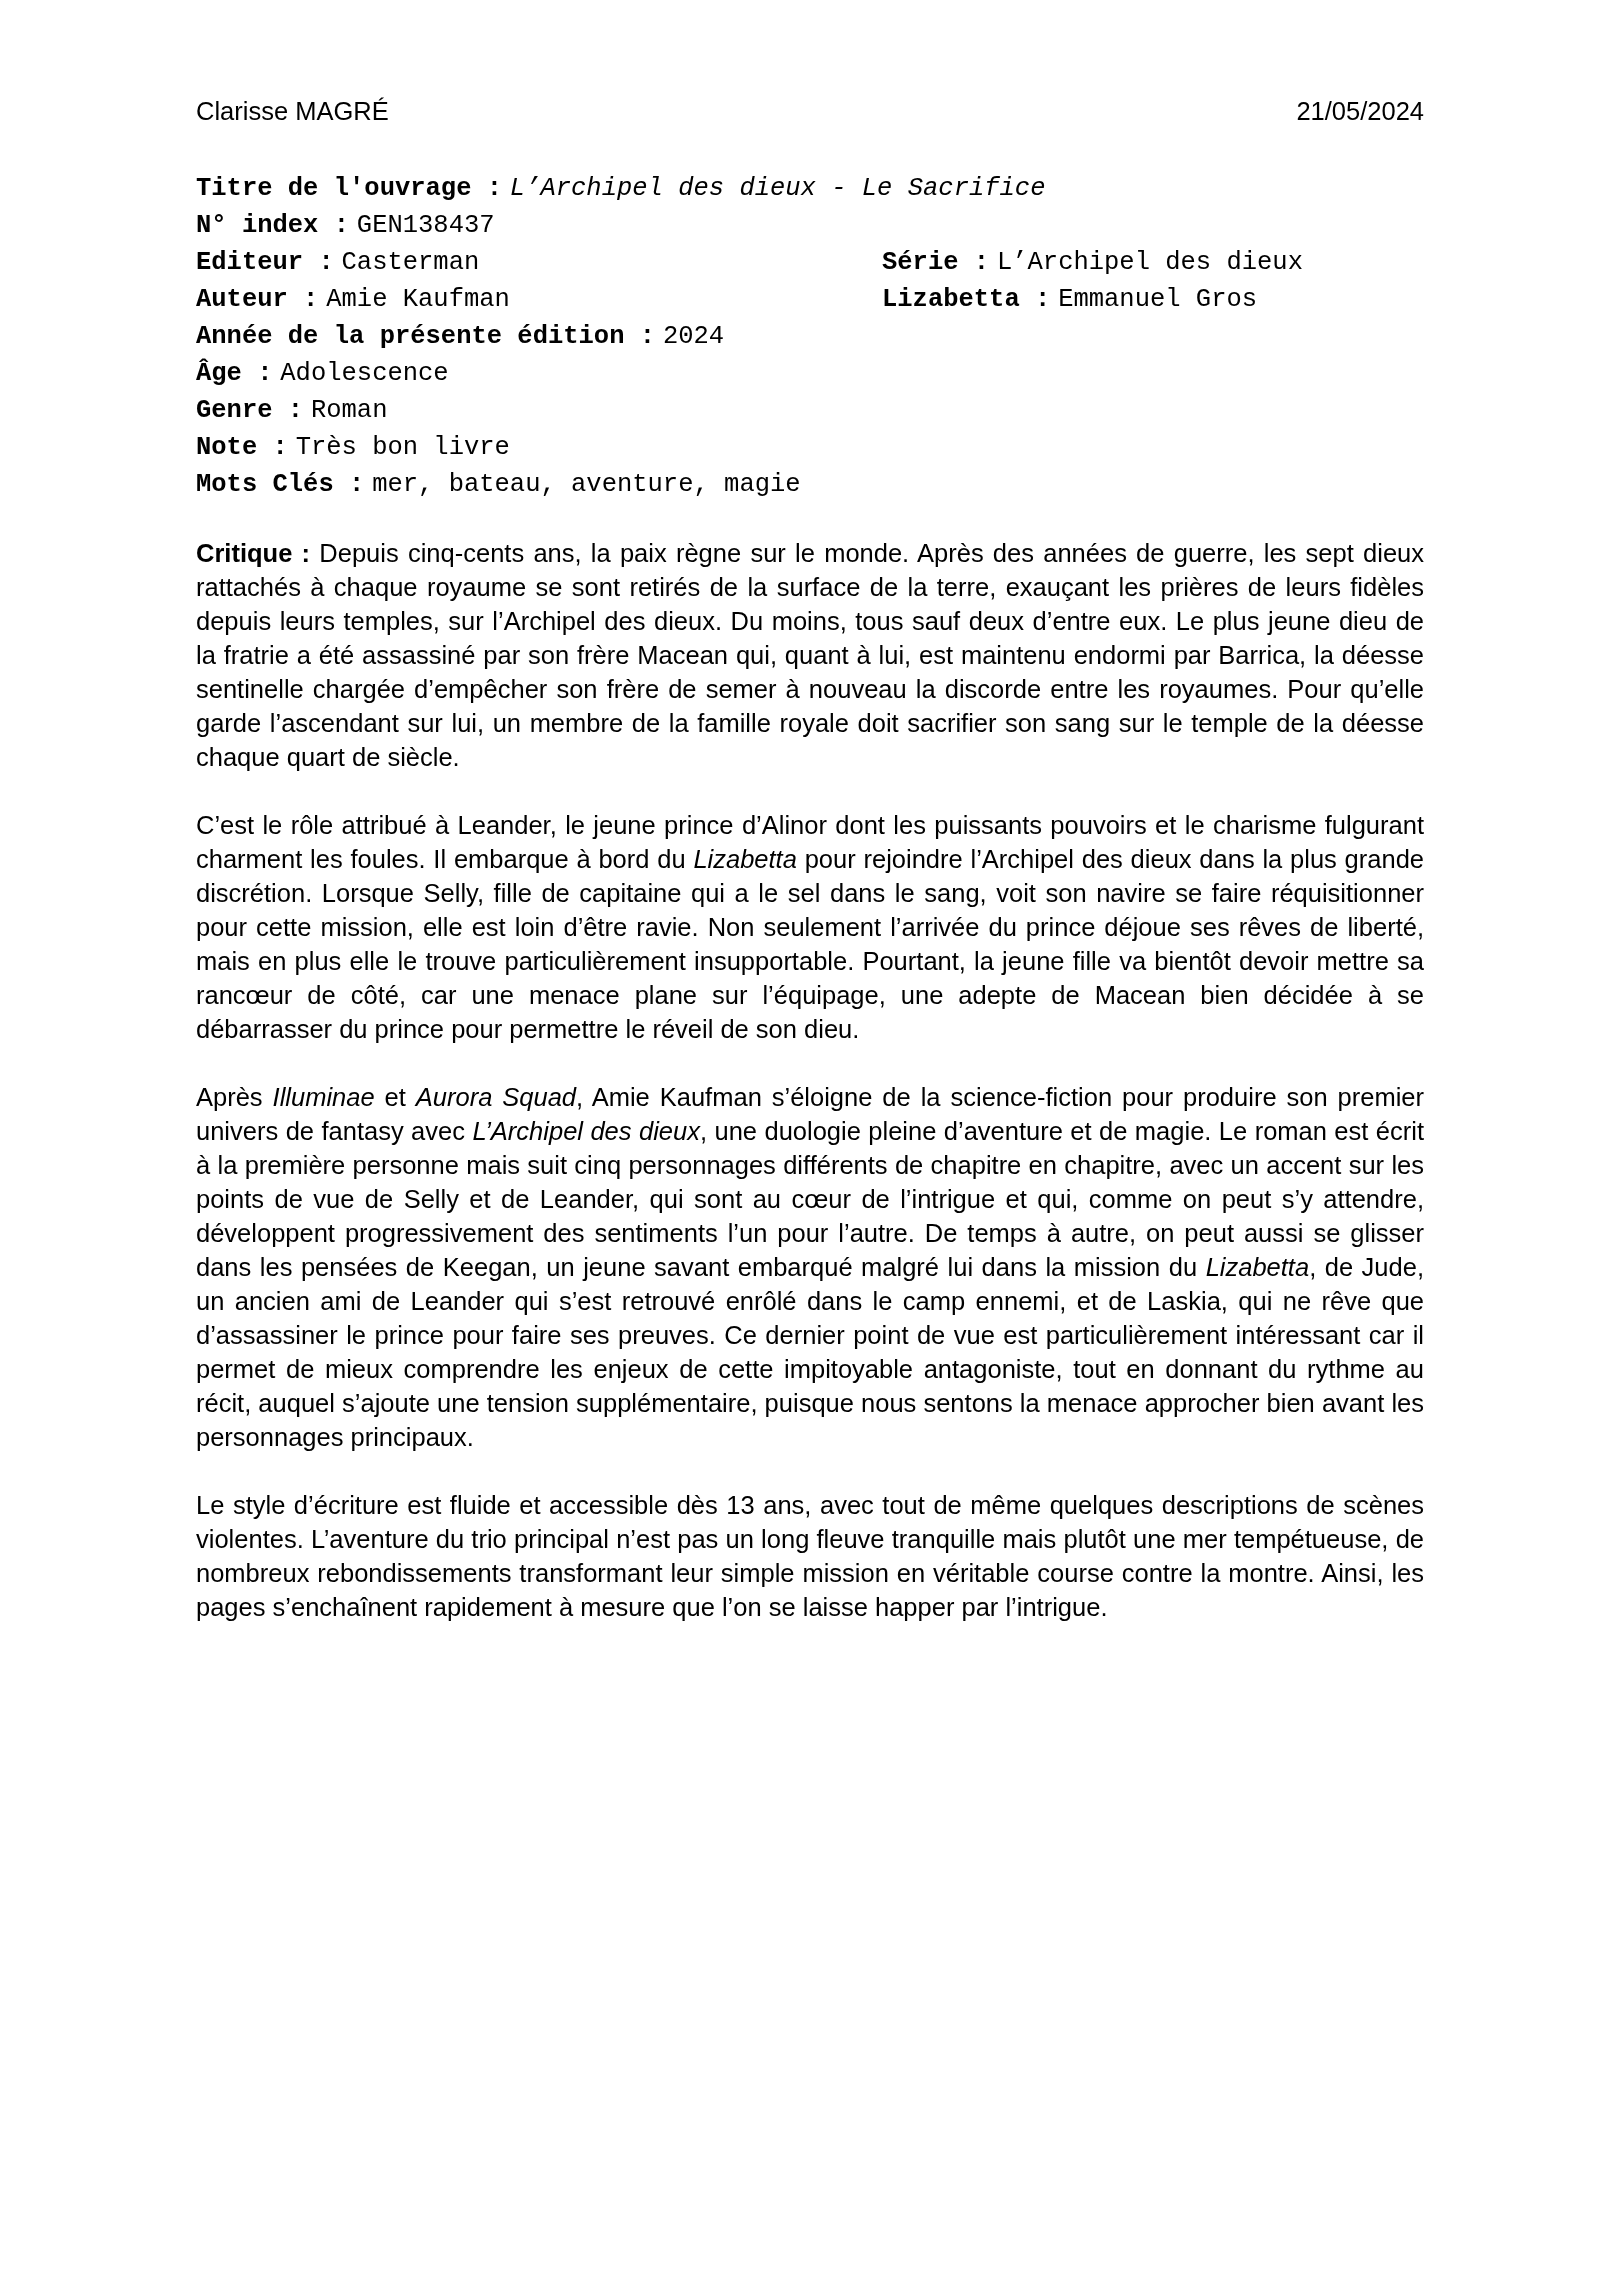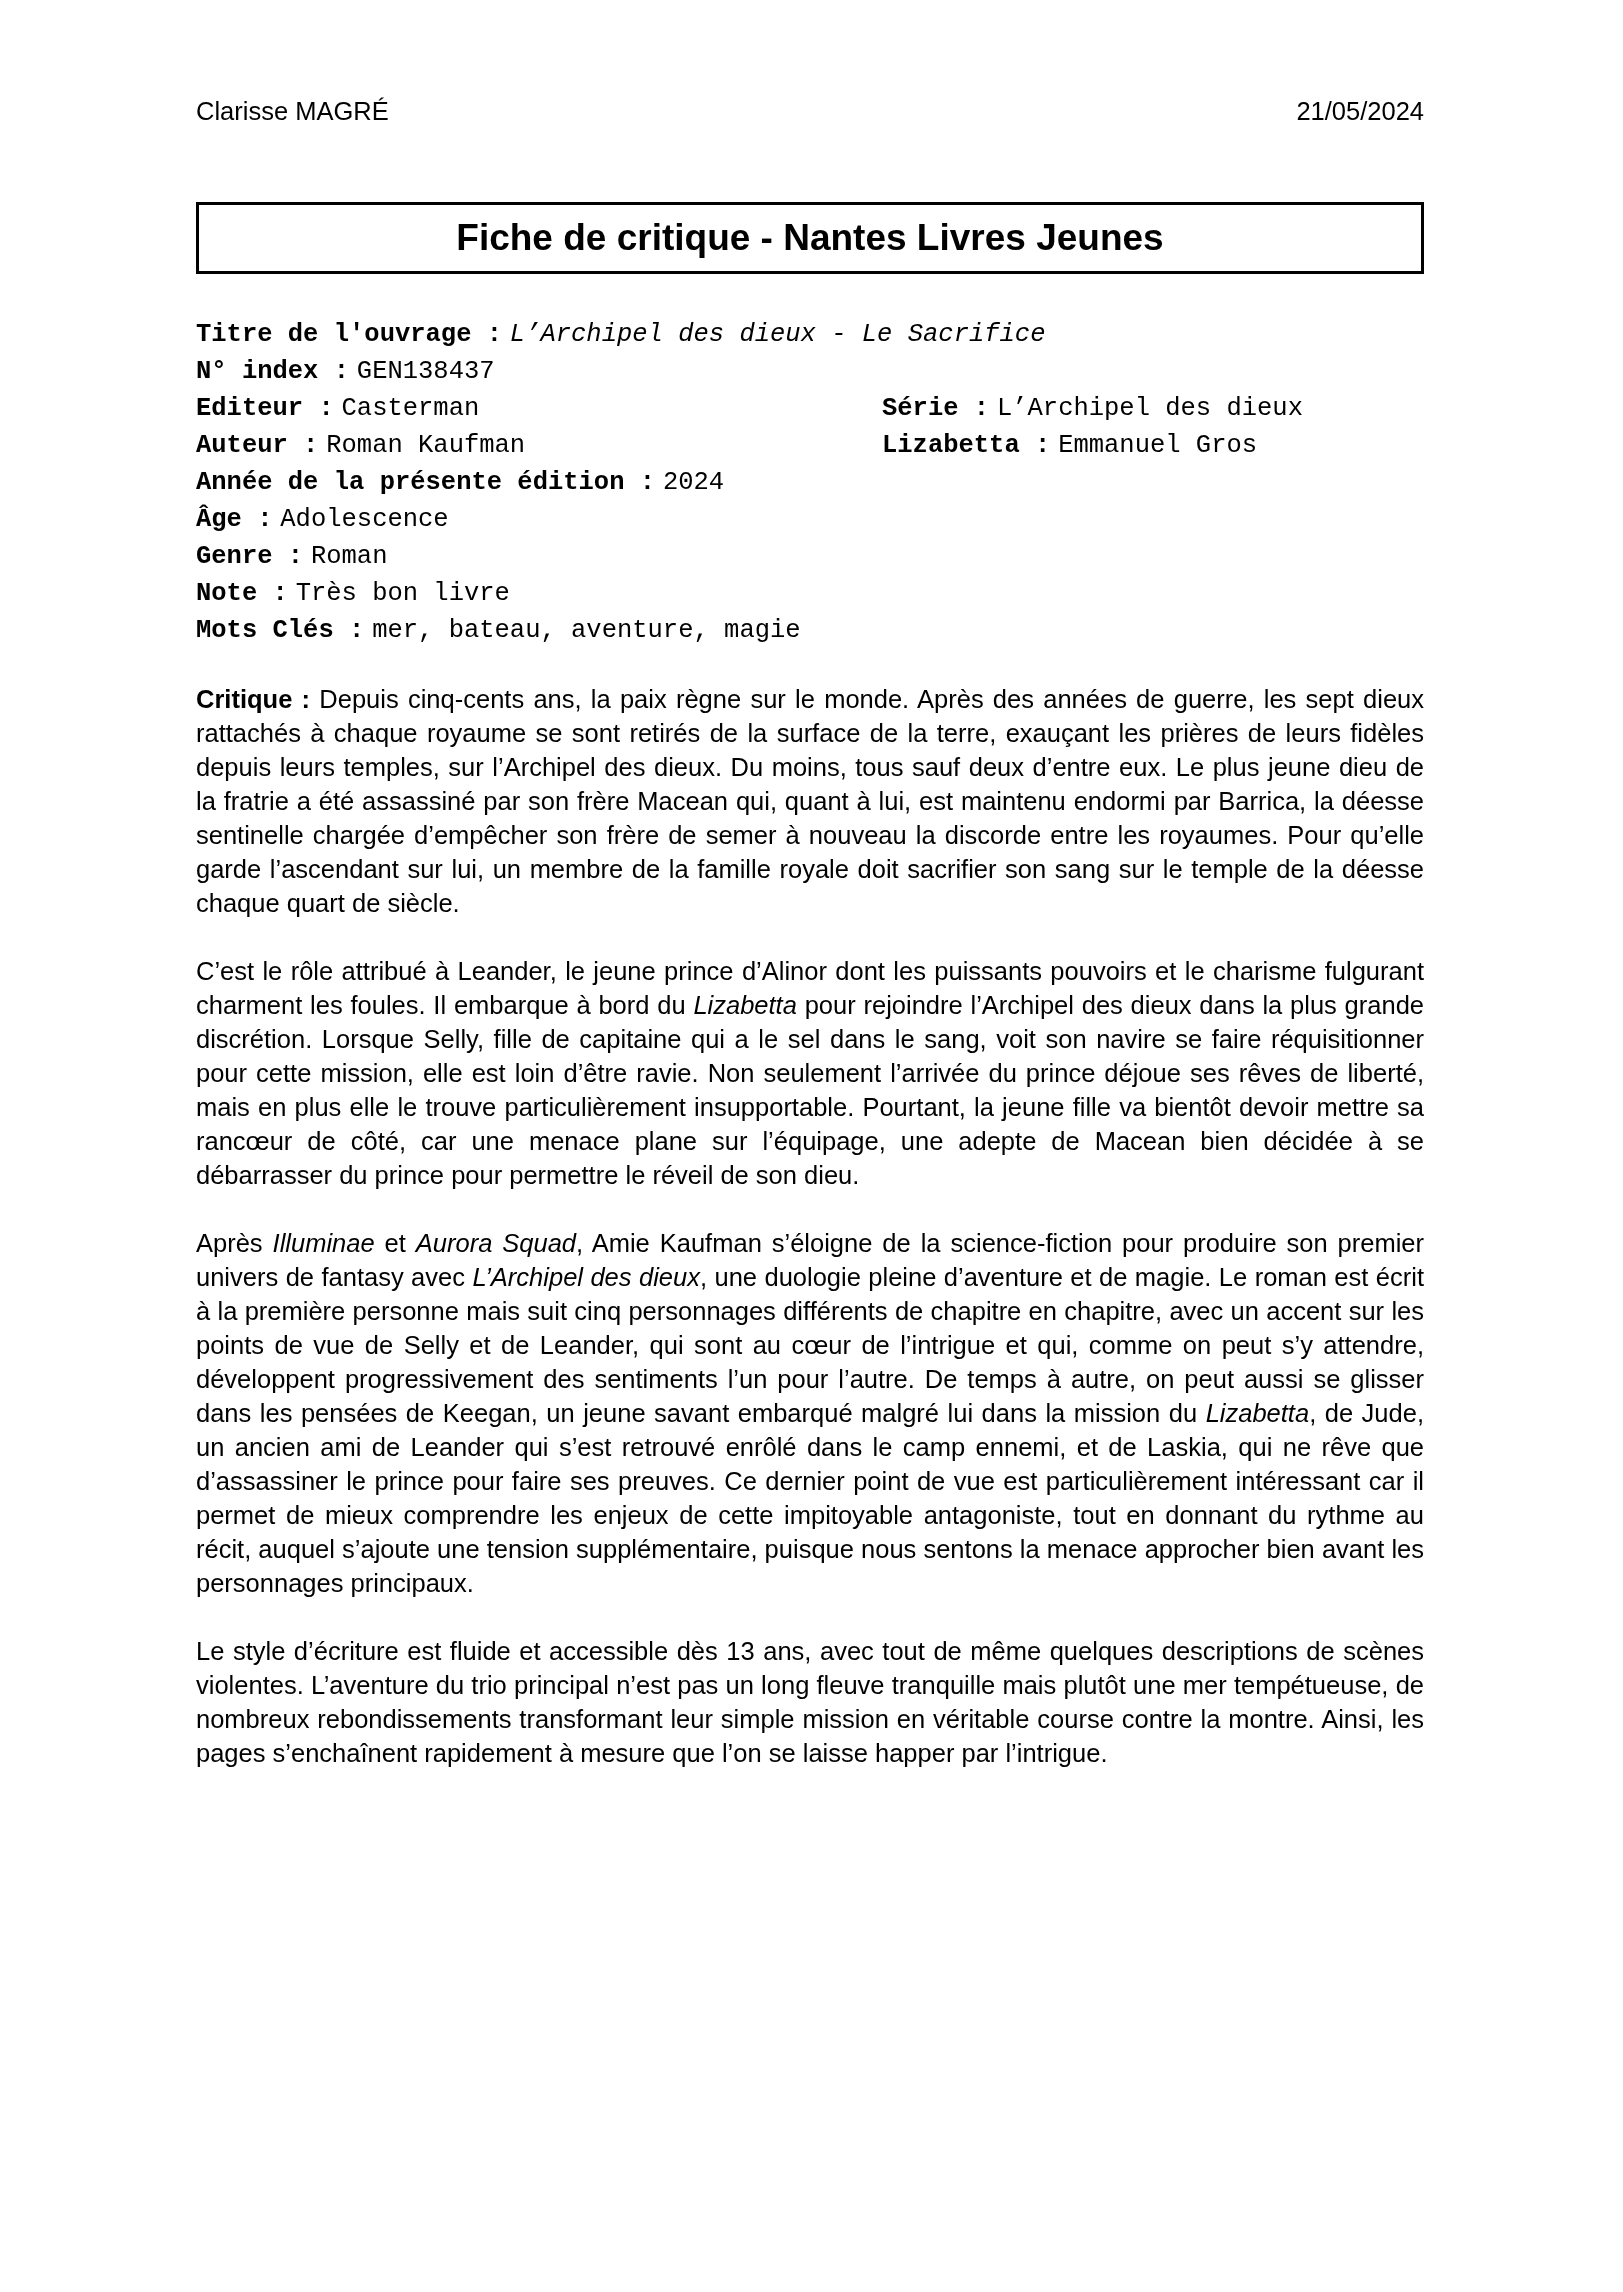--- a/index.html
+++ b/index.html
@@ -32,29 +32,26 @@
 </head>
 <body>
 
 <div class="page">
 
   <div class="header">
     <span>Clarisse MAGRÉ</span>
     <span>21/05/2024</span>
   </div>
 
-  <div class="title-box">
-    <span>Fiche de critique - Nantes Livres Jeunes</span>
-  </div>
 
   <div class="fields">
       <div class="row"><span class="cell"><span class="b">Titre de l'ouvrage :</span><span class="val i">L’Archipel des dieux - Le Sacrifice</span></span></div>
       <div class="row"><span class="cell"><span class="b">N° index :</span><span class="val">GEN138437</span></span></div>
       <div class="row"><span class="cell c1"><span class="b">Editeur :</span><span class="val">Casterman</span></span><span class="cell"><span class="b">Série :</span><span class="val">L’Archipel des dieux</span></span></div>
-      <div class="row"><span class="cell c1"><span class="b">Auteur :</span><span class="val">Roman Kaufman</span></span><span class="cell"><span class="b">Lizabetta :</span><span class="val">Emmanuel Gros</span></span></div>
+      <div class="row"><span class="cell c1"><span class="b">Auteur :</span><span class="val">Amie Kaufman</span></span><span class="cell"><span class="b">Lizabetta :</span><span class="val">Emmanuel Gros</span></span></div>
       <div class="row"><span class="cell"><span class="b">Année de la présente édition :</span><span class="val">2024</span></span></div>
       <div class="row"><span class="cell"><span class="b">Âge :</span><span class="val">Adolescence</span></span></div>
       <div class="row"><span class="cell"><span class="b">Genre :</span><span class="val">Roman</span></span></div>
       <div class="row"><span class="cell"><span class="b">Note :</span><span class="val">Très bon livre</span></span></div>
       <div class="row"><span class="cell"><span class="b">Mots Clés :</span><span class="val">mer, bateau, aventure, magie</span></span></div>
     </div>
 
   <div class="paragraphs">
       <p><span class="b ">Critique :</span><span> Depuis cinq-cents ans, la paix règne sur le monde. Après des années de guerre, les sept dieux rattachés à chaque royaume se sont retirés de la surface de la terre, exauçant les prières de leurs fidèles depuis leurs temples, sur l’Archipel des dieux. Du moins, tous sauf deux d’entre eux. Le plus jeune dieu de la fratrie a été assassiné par son frère Macean qui, quant à lui, est maintenu endormi par Barrica, la déesse sentinelle chargée d’empêcher son frère de semer à nouveau la discorde entre les royaumes. Pour qu’elle garde l’ascendant sur lui, un membre de la famille royale doit sacrifier son sang sur le temple de la déesse chaque quart de siècle.</span></p>
       <p><span>C’est le rôle attribué à Leander, le jeune prince d’Alinor dont les puissants pouvoirs et le charisme fulgurant charment les foules. Il embarque à bord du </span><span class="i">Lizabetta</span><span> pour rejoindre l’Archipel des dieux dans la plus grande discrétion. Lorsque Selly, fille de capitaine qui a le sel dans le sang, voit son navire se faire réquisitionner pour cette mission, elle est loin d’être ravie. Non seulement l’arrivée du prince déjoue ses rêves de liberté, mais en plus elle le trouve particulièrement insupportable. Pourtant, la jeune fille va bientôt devoir mettre sa rancœur de côté, car une menace plane sur l’équipage, une adepte de Macean bien décidée à se débarrasser du prince pour permettre le réveil de son dieu.</span></p>

